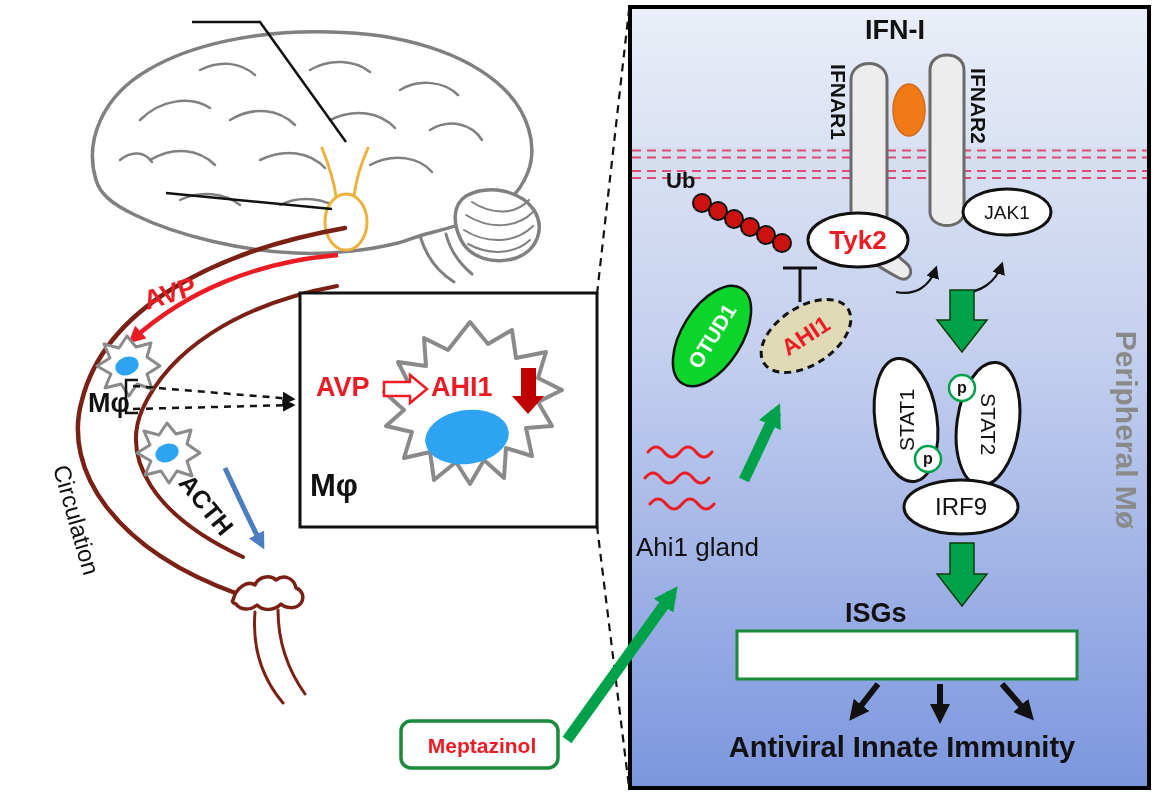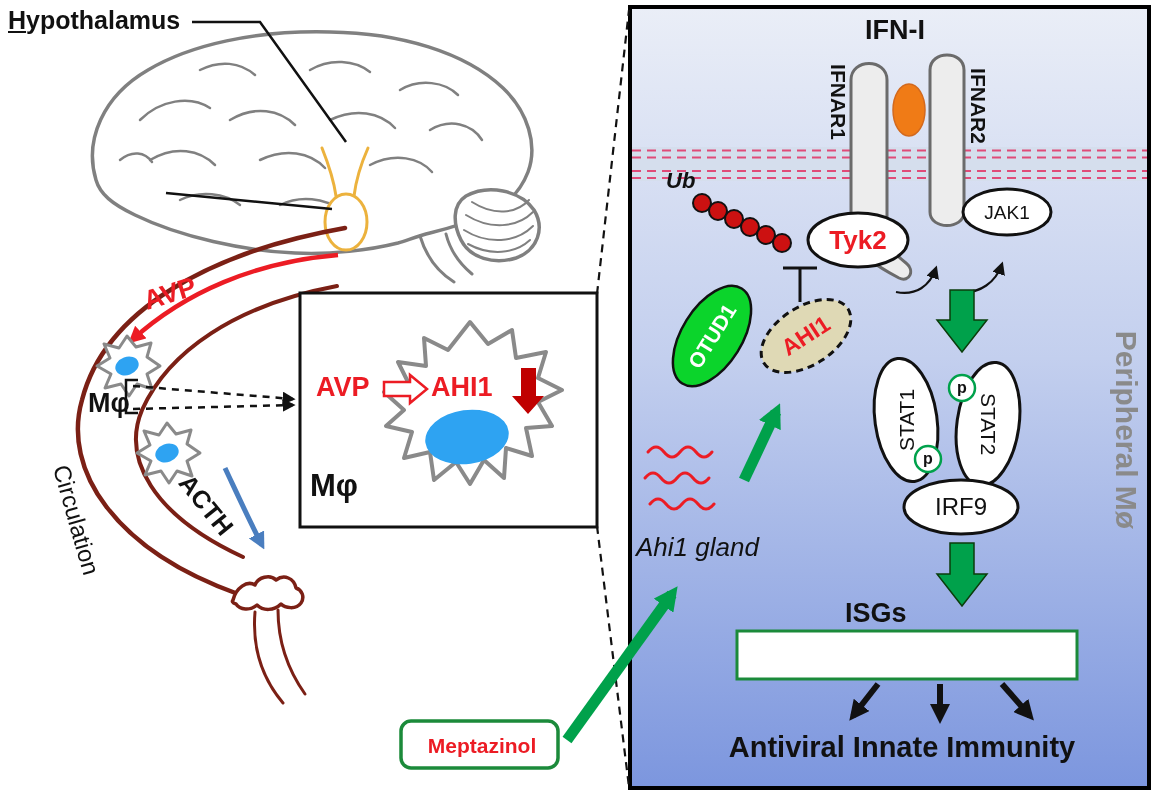--- a/index.html
+++ b/index.html
@@ -1,21 +1,21 @@
 <!DOCTYPE html>
 <html><head>
 <meta charset="utf-8">
 <style>
   html,body{margin:0;padding:0;background:#fff;}
   .canvas{position:relative;width:1157px;height:795px;background:#ffffff;overflow:hidden;
           font-family:"Liberation Sans",sans-serif;}
   svg.art{position:absolute;left:0;top:0;}
   .lbl{position:absolute;line-height:1;color:#111;white-space:nowrap;}
   .b{font-weight:bold}
-  .i{font-style:italic}
+  .i{}
   .red{color:#EC1C24}
   .white{color:#fff}
   .gray{color:#8a8a8a}
   .u{text-decoration:underline}
 </style>
 </head>
 <body>
 
 <div class="canvas">
 
@@ -187,21 +187,20 @@
 
   <g stroke="#111" stroke-width="6">
     <line x1="878" y1="684" x2="853" y2="716" marker-end="url(#mBlackB)"></line>
     <line x1="940" y1="684" x2="940" y2="718" marker-end="url(#mBlackB)"></line>
     <line x1="1002" y1="684" x2="1030" y2="716" marker-end="url(#mBlackB)"></line>
   </g>
 
   <rect x="401" y="721" width="157" height="47" rx="10" fill="#fff" stroke="#1B8A3A" stroke-width="3.5"></rect>
 </svg>
 
-<div class="lbl b" style="left:8px;top:8px;font-size:25px"><span class="u">H</span><span>ypothalamus</span></div>
 
 <div class="lbl b red" style="left:170px;top:294px;font-size:27px;transform:translate(-50%,-50%) rotate(-17deg)">AVP</div>
 <div class="lbl b" style="left:88px;top:390px;font-size:27px">Mφ</div>
 <div class="lbl" style="left:76px;top:520px;font-size:24px;transform:translate(-50%,-50%) rotate(74deg)">Circulation</div>
 <div class="lbl b" style="left:206px;top:505px;font-size:25px;transform:translate(-50%,-50%) rotate(51deg)">ACTH</div>
 
 <div class="lbl b red" style="left:316px;top:374px;font-size:27px">AVP</div>
 <div class="lbl b red" style="left:431px;top:374px;font-size:27px">AHI1</div>
 <div class="lbl b" style="left:310px;top:470px;font-size:31px">Mφ</div>
 

